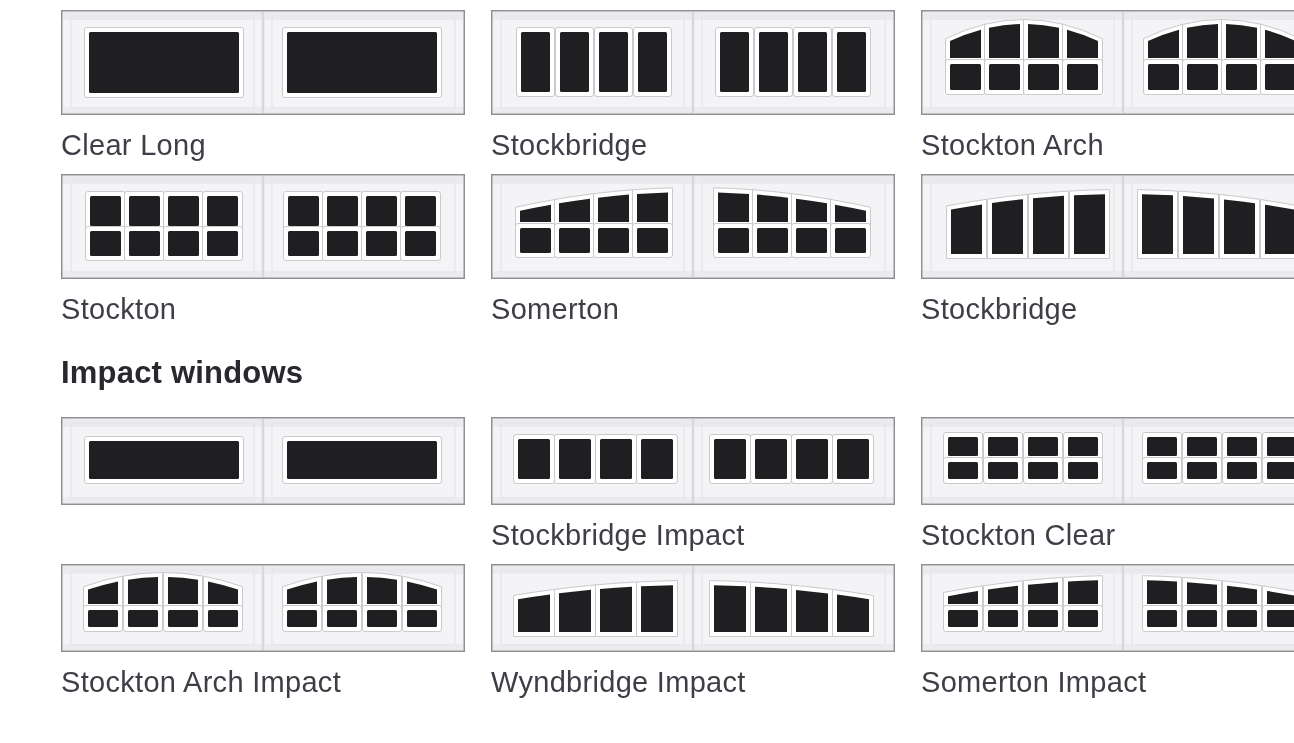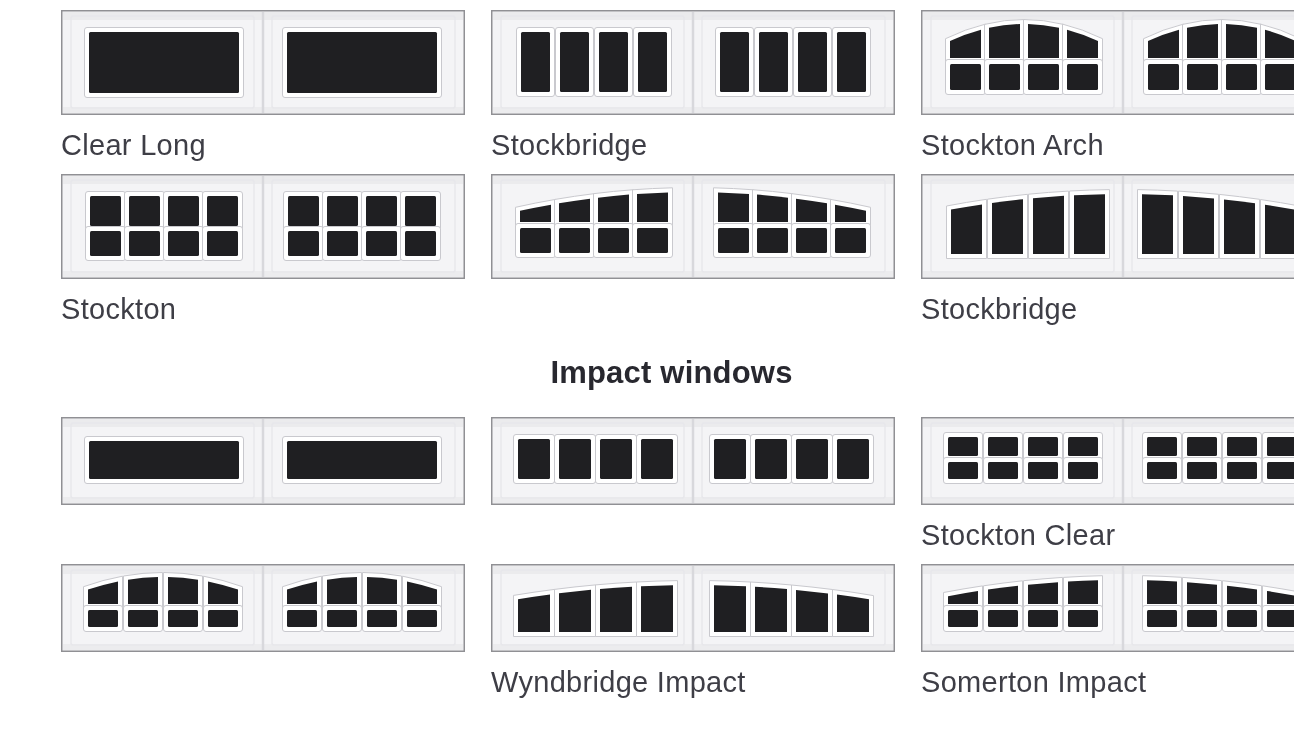--- a/index.html
+++ b/index.html
@@ -26,21 +26,20 @@
     color:#3e3e46;
     line-height:1.12;
     white-space:nowrap;
   }
   h2.impact-heading{
     margin:29px 0 26px 0;
     font-size:31px;
     font-weight:700;
     letter-spacing:0.2px;
     color:#28282f;
-    text-align:center;
   }
 </style>
 </head>
 <body>
 
 <div class="wrap">
 
   <div class="grid">
 
     <figure class="card">
@@ -219,20 +218,21 @@
             <path d="M 300.5 52.5 L 300.5 19.6 Q 320.5 22.1 340.5 25.5 L 340.5 52.5 Z" fill="#ffffff" stroke="#c9c9ce" stroke-width="1"></path>
             <path d="M 305 48 L 305 24.7 Q 320.5 26.7 336 29.3 L 336 48 Z" fill="#1f1f22"></path>
             <rect x="300.5" y="49.5" width="40" height="34" rx="2.5" fill="#ffffff" stroke="#c9c9ce" stroke-width="1"></rect>
             <rect x="305" y="54" width="31" height="25" rx="1.5" fill="#1f1f22"></rect>
             <path d="M 339.5 52.5 L 339.5 25.4 Q 359.5 28.8 379.5 33.3 L 379.5 52.5 Z" fill="#ffffff" stroke="#c9c9ce" stroke-width="1"></path>
             <path d="M 344 48 L 344 30.7 Q 359.5 33.4 375 36.8 L 375 48 Z" fill="#1f1f22"></path>
             <rect x="339.5" y="49.5" width="40" height="34" rx="2.5" fill="#ffffff" stroke="#c9c9ce" stroke-width="1"></rect>
             <rect x="344" y="54" width="31" height="25" rx="1.5" fill="#1f1f22"></rect>
           </svg>
         </div>
+      <figcaption class="style-label">Somerton</figcaption>
     </figure>
 
     <figure class="card">
       <div class="door">
           <svg viewBox="0 0 404 105" width="404" height="105">
             <rect x="0.75" y="0.75" width="402.5" height="103.5" fill="#f4f4f6" stroke="#909094" stroke-width="1.5"></rect>
             <rect x="2" y="2" width="400" height="8" fill="rgba(0,0,0,0.035)"></rect>
             <rect x="2" y="97" width="400" height="6" fill="rgba(0,0,0,0.03)"></rect>
             <rect x="10" y="6" width="183" height="92" rx="2" fill="none" stroke="#e7e7eb" stroke-width="1.5"></rect>
             <rect x="211" y="6" width="183" height="92" rx="2" fill="none" stroke="#e7e7eb" stroke-width="1.5"></rect>
@@ -301,20 +301,21 @@
             <rect x="218.5" y="17.5" width="41" height="49" rx="2.5" fill="#ffffff" stroke="#c9c9ce" stroke-width="1"></rect>
             <rect x="223" y="22" width="32" height="40" rx="1.5" fill="#1f1f22"></rect>
             <rect x="259.5" y="17.5" width="41" height="49" rx="2.5" fill="#ffffff" stroke="#c9c9ce" stroke-width="1"></rect>
             <rect x="264" y="22" width="32" height="40" rx="1.5" fill="#1f1f22"></rect>
             <rect x="300.5" y="17.5" width="41" height="49" rx="2.5" fill="#ffffff" stroke="#c9c9ce" stroke-width="1"></rect>
             <rect x="305" y="22" width="32" height="40" rx="1.5" fill="#1f1f22"></rect>
             <rect x="341.5" y="17.5" width="41" height="49" rx="2.5" fill="#ffffff" stroke="#c9c9ce" stroke-width="1"></rect>
             <rect x="346" y="22" width="32" height="40" rx="1.5" fill="#1f1f22"></rect>
           </svg>
         </div>
+      <figcaption class="style-label">Stockbridge Impact</figcaption>
     </figure>
 
     <figure class="card">
       <div class="door">
           <svg viewBox="0 0 404 88" width="404" height="88">
             <rect x="0.75" y="0.75" width="402.5" height="86.5" fill="#f4f4f6" stroke="#909094" stroke-width="1.5"></rect>
             <rect x="2" y="2" width="400" height="8" fill="rgba(0,0,0,0.035)"></rect>
             <rect x="2" y="80" width="400" height="6" fill="rgba(0,0,0,0.03)"></rect>
             <rect x="10" y="6" width="183" height="75" rx="2" fill="none" stroke="#e7e7eb" stroke-width="1.5"></rect>
             <rect x="211" y="6" width="183" height="75" rx="2" fill="none" stroke="#e7e7eb" stroke-width="1.5"></rect>
@@ -392,20 +393,21 @@
             <path d="M 301.5 44.5 L 301.5 8.5 Q 321 8.5 340.5 12.0 L 340.5 44.5 Z" fill="#ffffff" stroke="#c9c9ce" stroke-width="1"></path>
             <path d="M 306 40 L 306 13.1 Q 321 13.4 336 15.7 L 336 40 Z" fill="#1f1f22"></path>
             <rect x="301.5" y="41.5" width="39" height="26" rx="2.5" fill="#ffffff" stroke="#c9c9ce" stroke-width="1"></rect>
             <rect x="306" y="46" width="30" height="17" rx="1.5" fill="#1f1f22"></rect>
             <path d="M 341.5 44.5 L 341.5 12.2 Q 361 15.7 380.5 22.7 L 380.5 44.5 Z" fill="#ffffff" stroke="#c9c9ce" stroke-width="1"></path>
             <path d="M 346 40 L 346 17.5 Q 361 20.6 376 25.6 L 376 40 Z" fill="#1f1f22"></path>
             <rect x="341.5" y="41.5" width="39" height="26" rx="2.5" fill="#ffffff" stroke="#c9c9ce" stroke-width="1"></rect>
             <rect x="346" y="46" width="30" height="17" rx="1.5" fill="#1f1f22"></rect>
           </svg>
         </div>
+      <figcaption class="style-label">Stockton Arch Impact</figcaption>
     </figure>
 
     <figure class="card">
       <div class="door">
           <svg viewBox="0 0 404 88" width="404" height="88">
             <rect x="0.75" y="0.75" width="402.5" height="86.5" fill="#f4f4f6" stroke="#909094" stroke-width="1.5"></rect>
             <rect x="2" y="2" width="400" height="8" fill="rgba(0,0,0,0.035)"></rect>
             <rect x="2" y="80" width="400" height="6" fill="rgba(0,0,0,0.03)"></rect>
             <rect x="10" y="6" width="183" height="75" rx="2" fill="none" stroke="#e7e7eb" stroke-width="1.5"></rect>
             <rect x="211" y="6" width="183" height="75" rx="2" fill="none" stroke="#e7e7eb" stroke-width="1.5"></rect>

